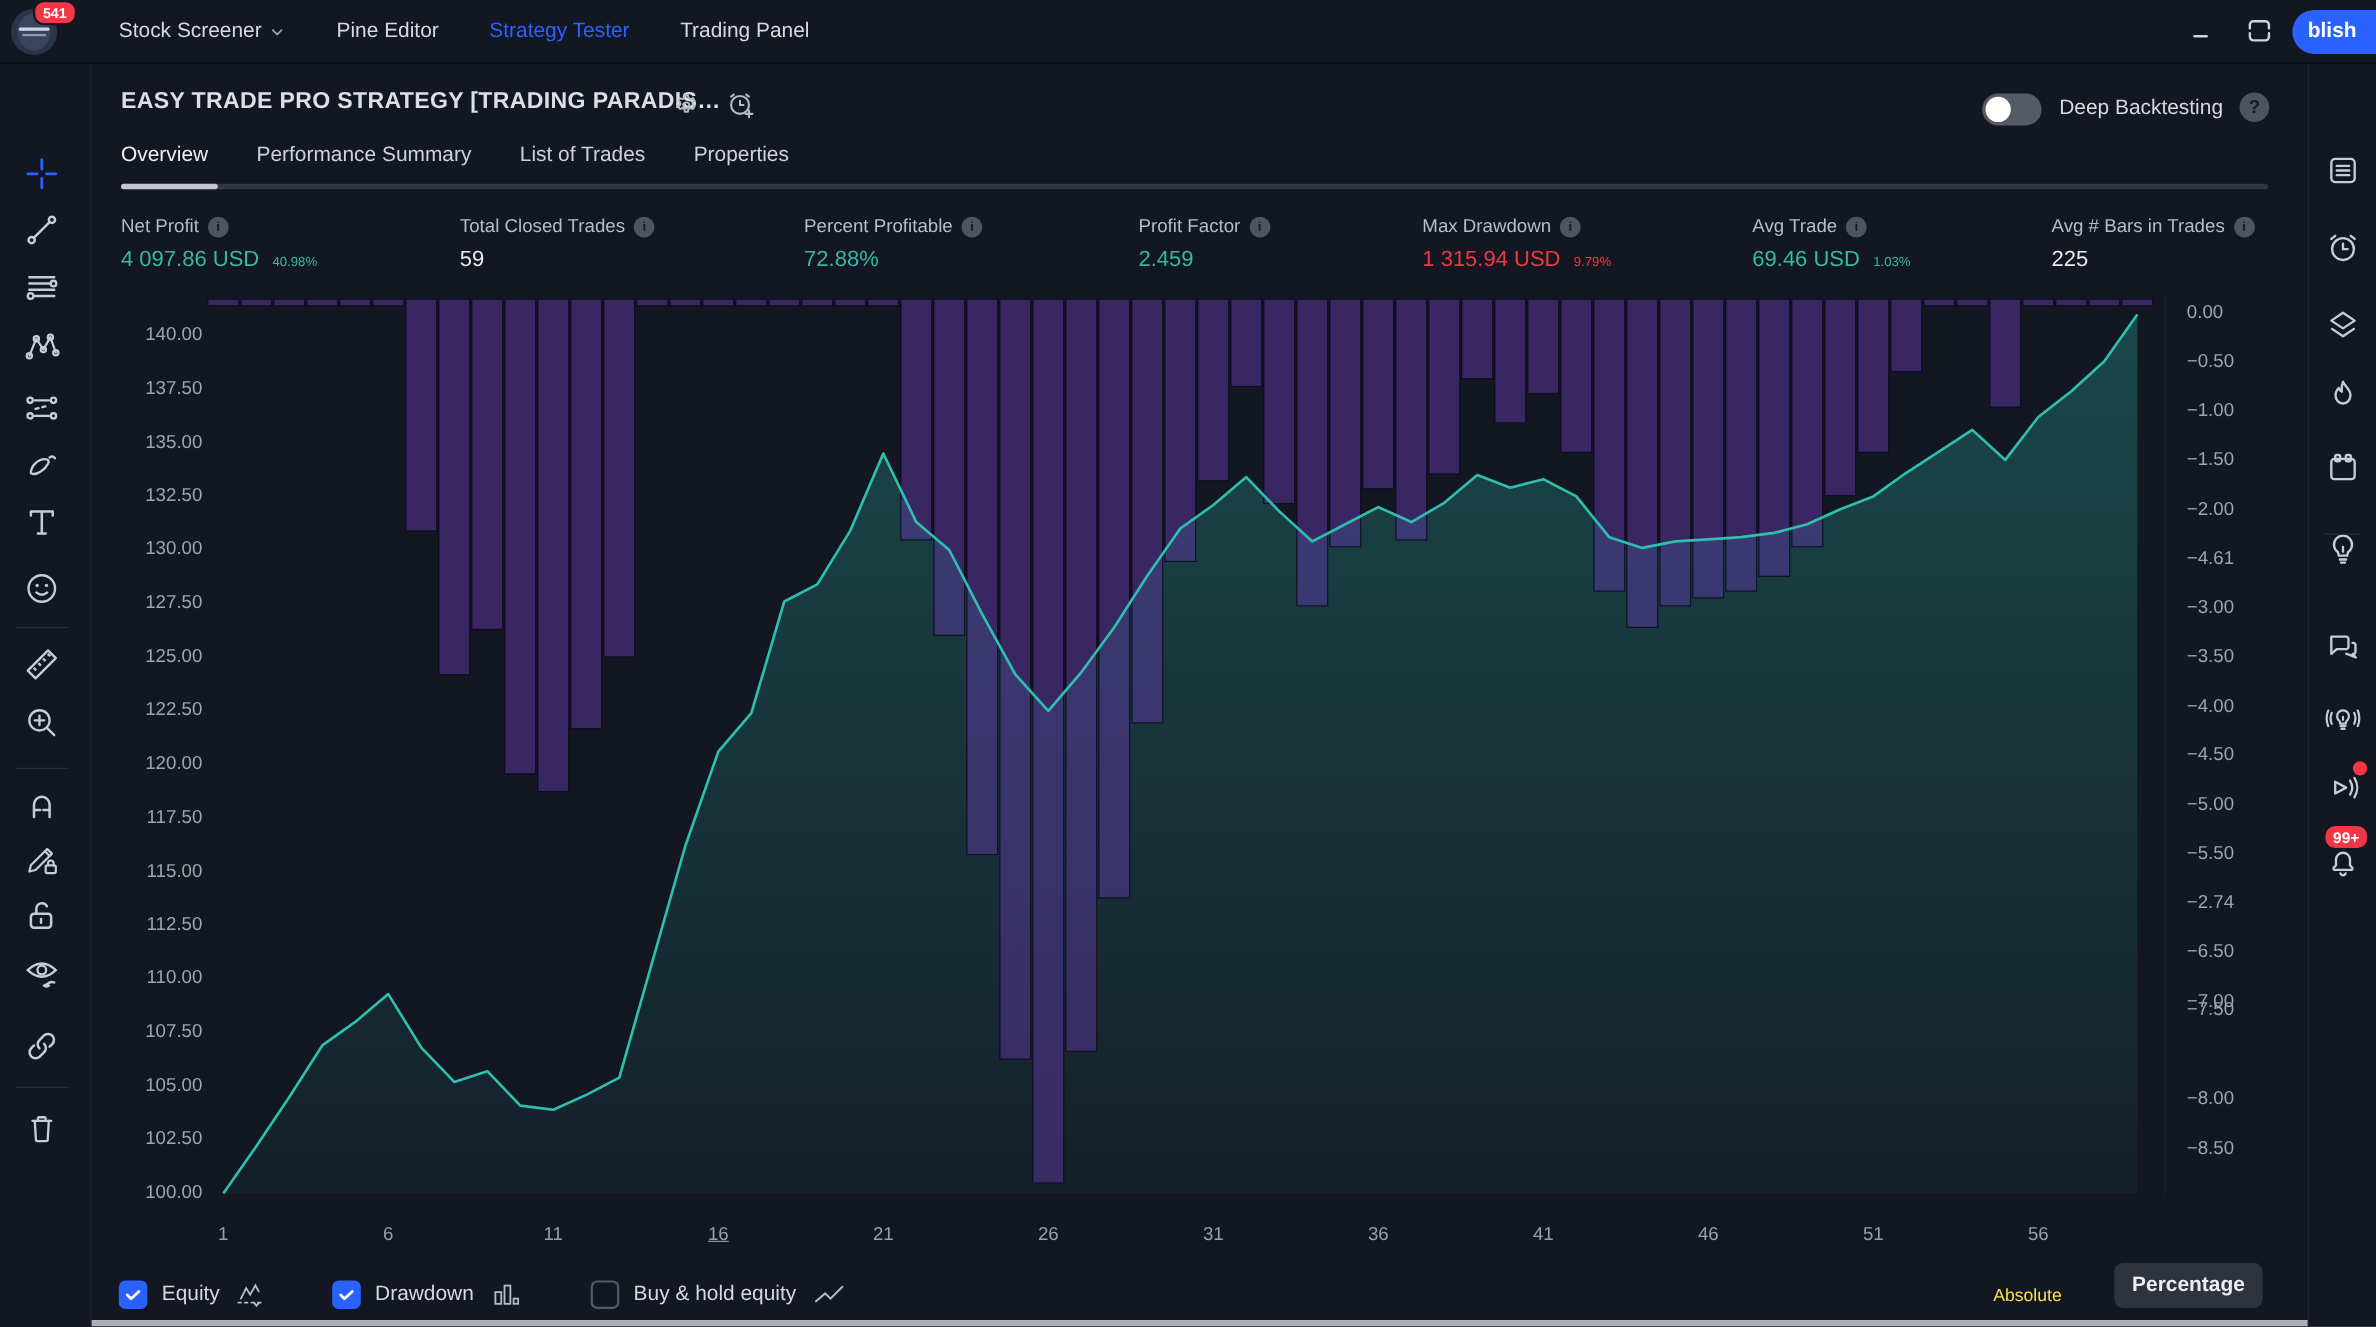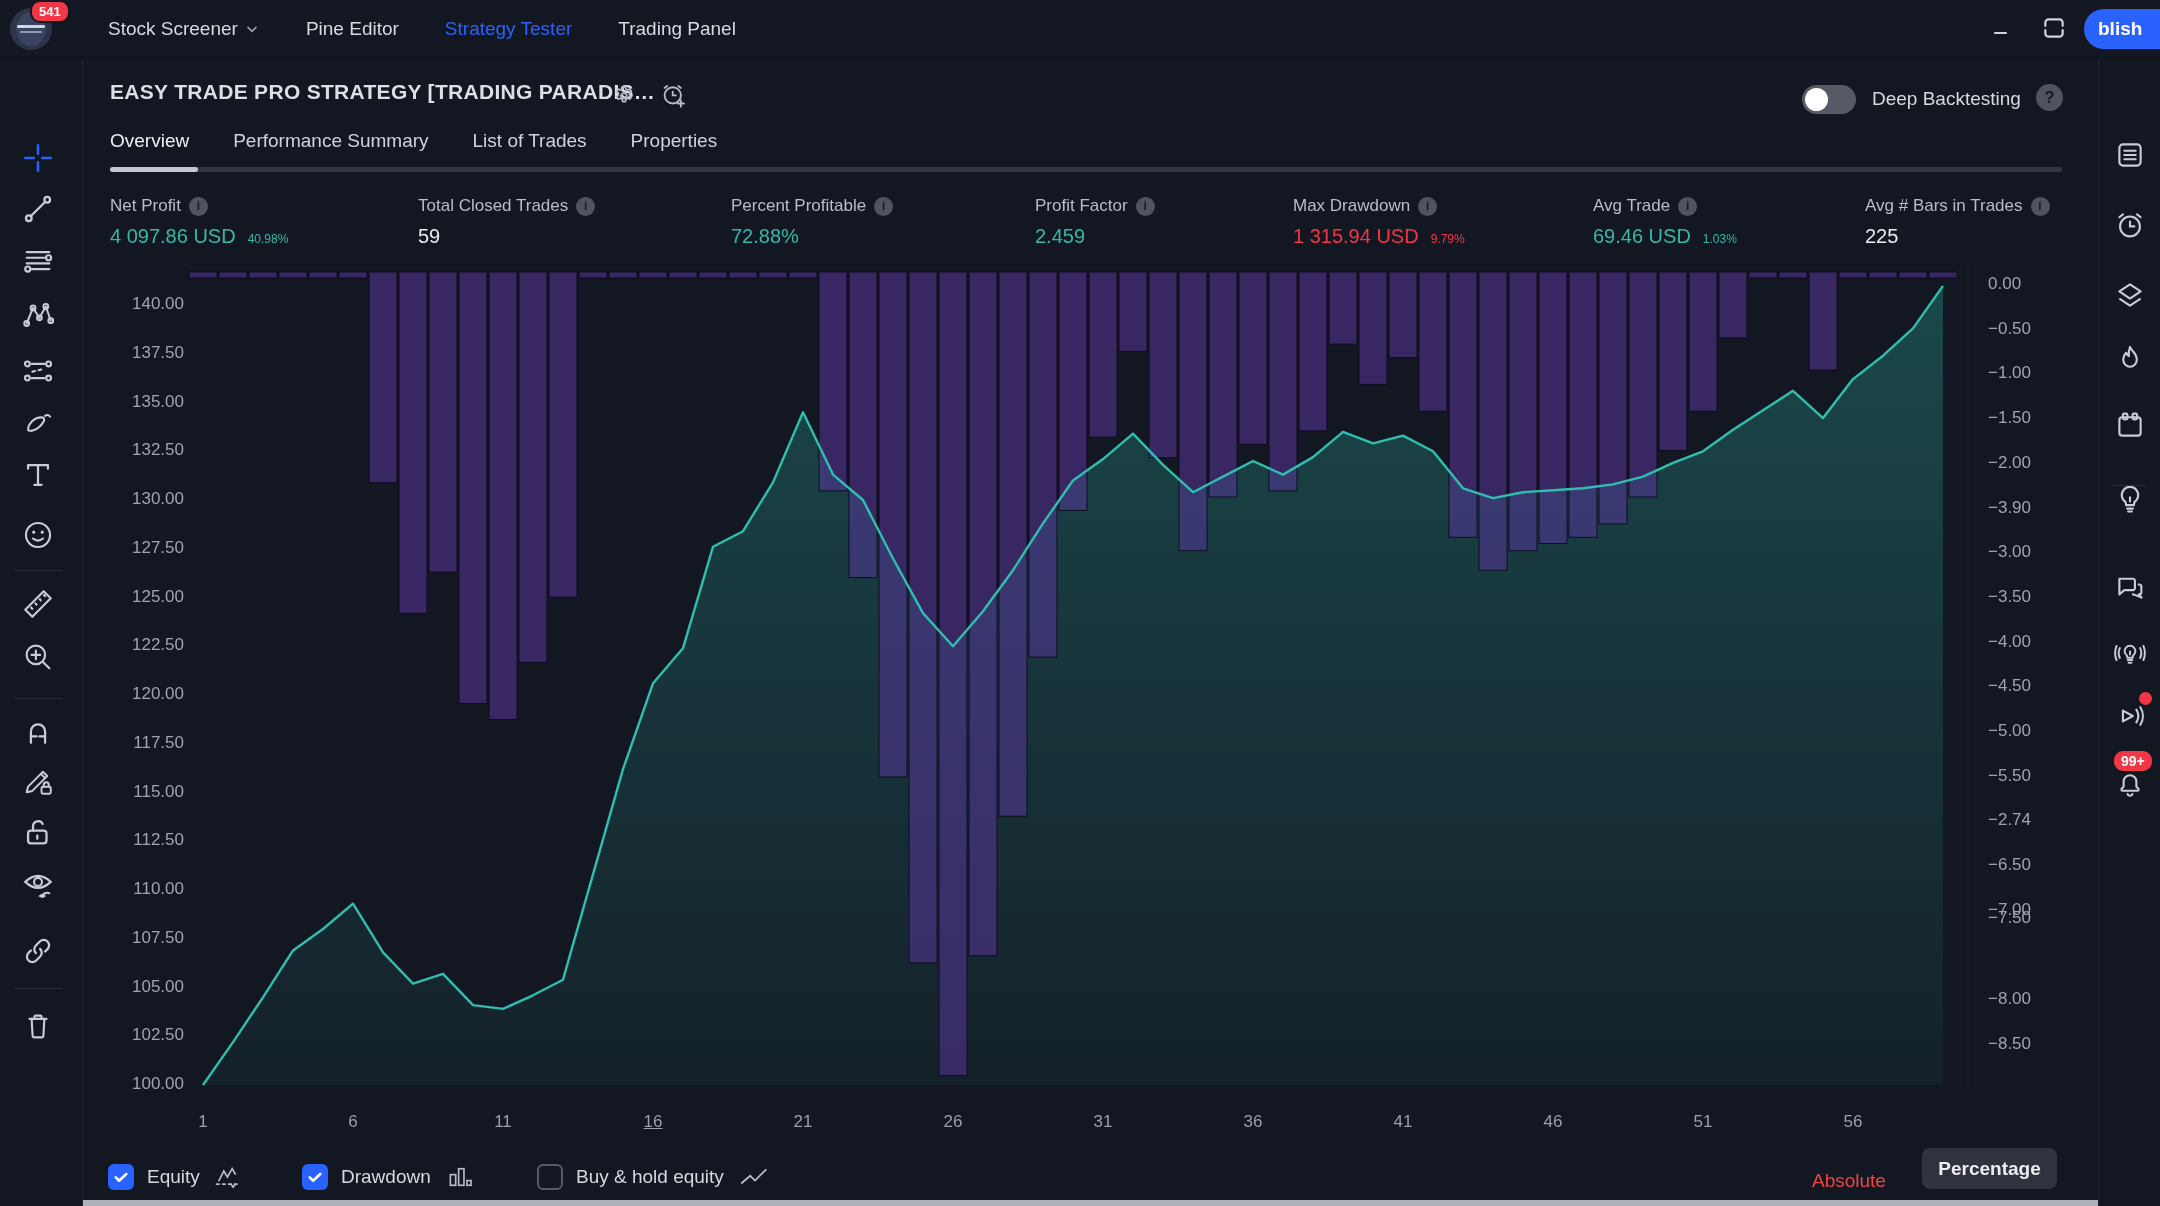--- a/index.html
+++ b/index.html
@@ -57,21 +57,21 @@
   .yr { position:absolute; left:1988px; font-size:17px; color:#a0a4ad; }
   .xl { position:absolute; top:1112px; font-size:17px; color:#9aa0a6; transform:translateX(-50%); }
 
   
   .legend-item { position:absolute; top:1164px; display:flex; align-items:center; gap:13px; cursor:pointer; }
   .cbx { width:26px; height:26px; border-radius:6px; display:flex; align-items:center; justify-content:center; }
   .cbx.on { background:#2962ff; }
   .cbx.off { background:transparent; border:2px solid #565b66; }
   .legend-item .ltext { font-size:19px; color:#d6d9de; }
   .legend-item .licon { color:#b8bcc4; display:flex; align-items:center; }
-  #absolute-btn { position:absolute; left:1812px; top:1170px; font-size:19px; color:#ef4444; cursor:pointer; }
+  #absolute-btn { position:absolute; left:1812px; top:1170px; font-size:16px; color:#fde047; cursor:pointer; }
   #percentage-btn { position:absolute; left:1922px; top:1148px; width:135px; height:41px; background:#2f333e; border-radius:8px; color:#eceef0; font-size:19px; font-weight:bold; display:flex; align-items:center; justify-content:center; cursor:pointer; }
 
   #bottom-strip { position:absolute; left:83px; bottom:0; width:2077px; height:6px; background:#aeb1b8; }
 </style>
 </head>
 <body>
 
 <div id="topbar">
   <div id="avatar">
     <div class="logo-arc"></div>
@@ -492,21 +492,21 @@
     <div class="yl" style="left: 96px; top: 879px;">110.00</div>
     <div class="yl" style="left: 96px; top: 927.75px;">107.50</div>
     <div class="yl" style="left: 96px; top: 976.5px;">105.00</div>
     <div class="yl" style="left: 96px; top: 1025.25px;">102.50</div>
     <div class="yl" style="left: 96px; top: 1074px;">100.00</div>
     <div class="yr" style="top: 274px;">0.00</div>
     <div class="yr" style="top: 318.7px;">−0.50</div>
     <div class="yr" style="top: 363.4px;">−1.00</div>
     <div class="yr" style="top: 408.1px;">−1.50</div>
     <div class="yr" style="top: 452.8px;">−2.00</div>
-    <div class="yr" style="top: 497.5px;">−3.90</div>
+    <div class="yr" style="top: 497.5px;">−4.61</div>
     <div class="yr" style="top: 542.2px;">−3.00</div>
     <div class="yr" style="top: 586.9px;">−3.50</div>
     <div class="yr" style="top: 631.6px;">−4.00</div>
     <div class="yr" style="top: 676.3px;">−4.50</div>
     <div class="yr" style="top: 721px;">−5.00</div>
     <div class="yr" style="top: 765.7px;">−5.50</div>
     <div class="yr" style="top: 810.4px;">−2.74</div>
     <div class="yr" style="top: 855.1px;">−6.50</div>
     <div class="yr" style="top: 899.8px;">−7.00</div>
     <div class="yr" style="top: 908px; text-align: center;">−7.50</div>

